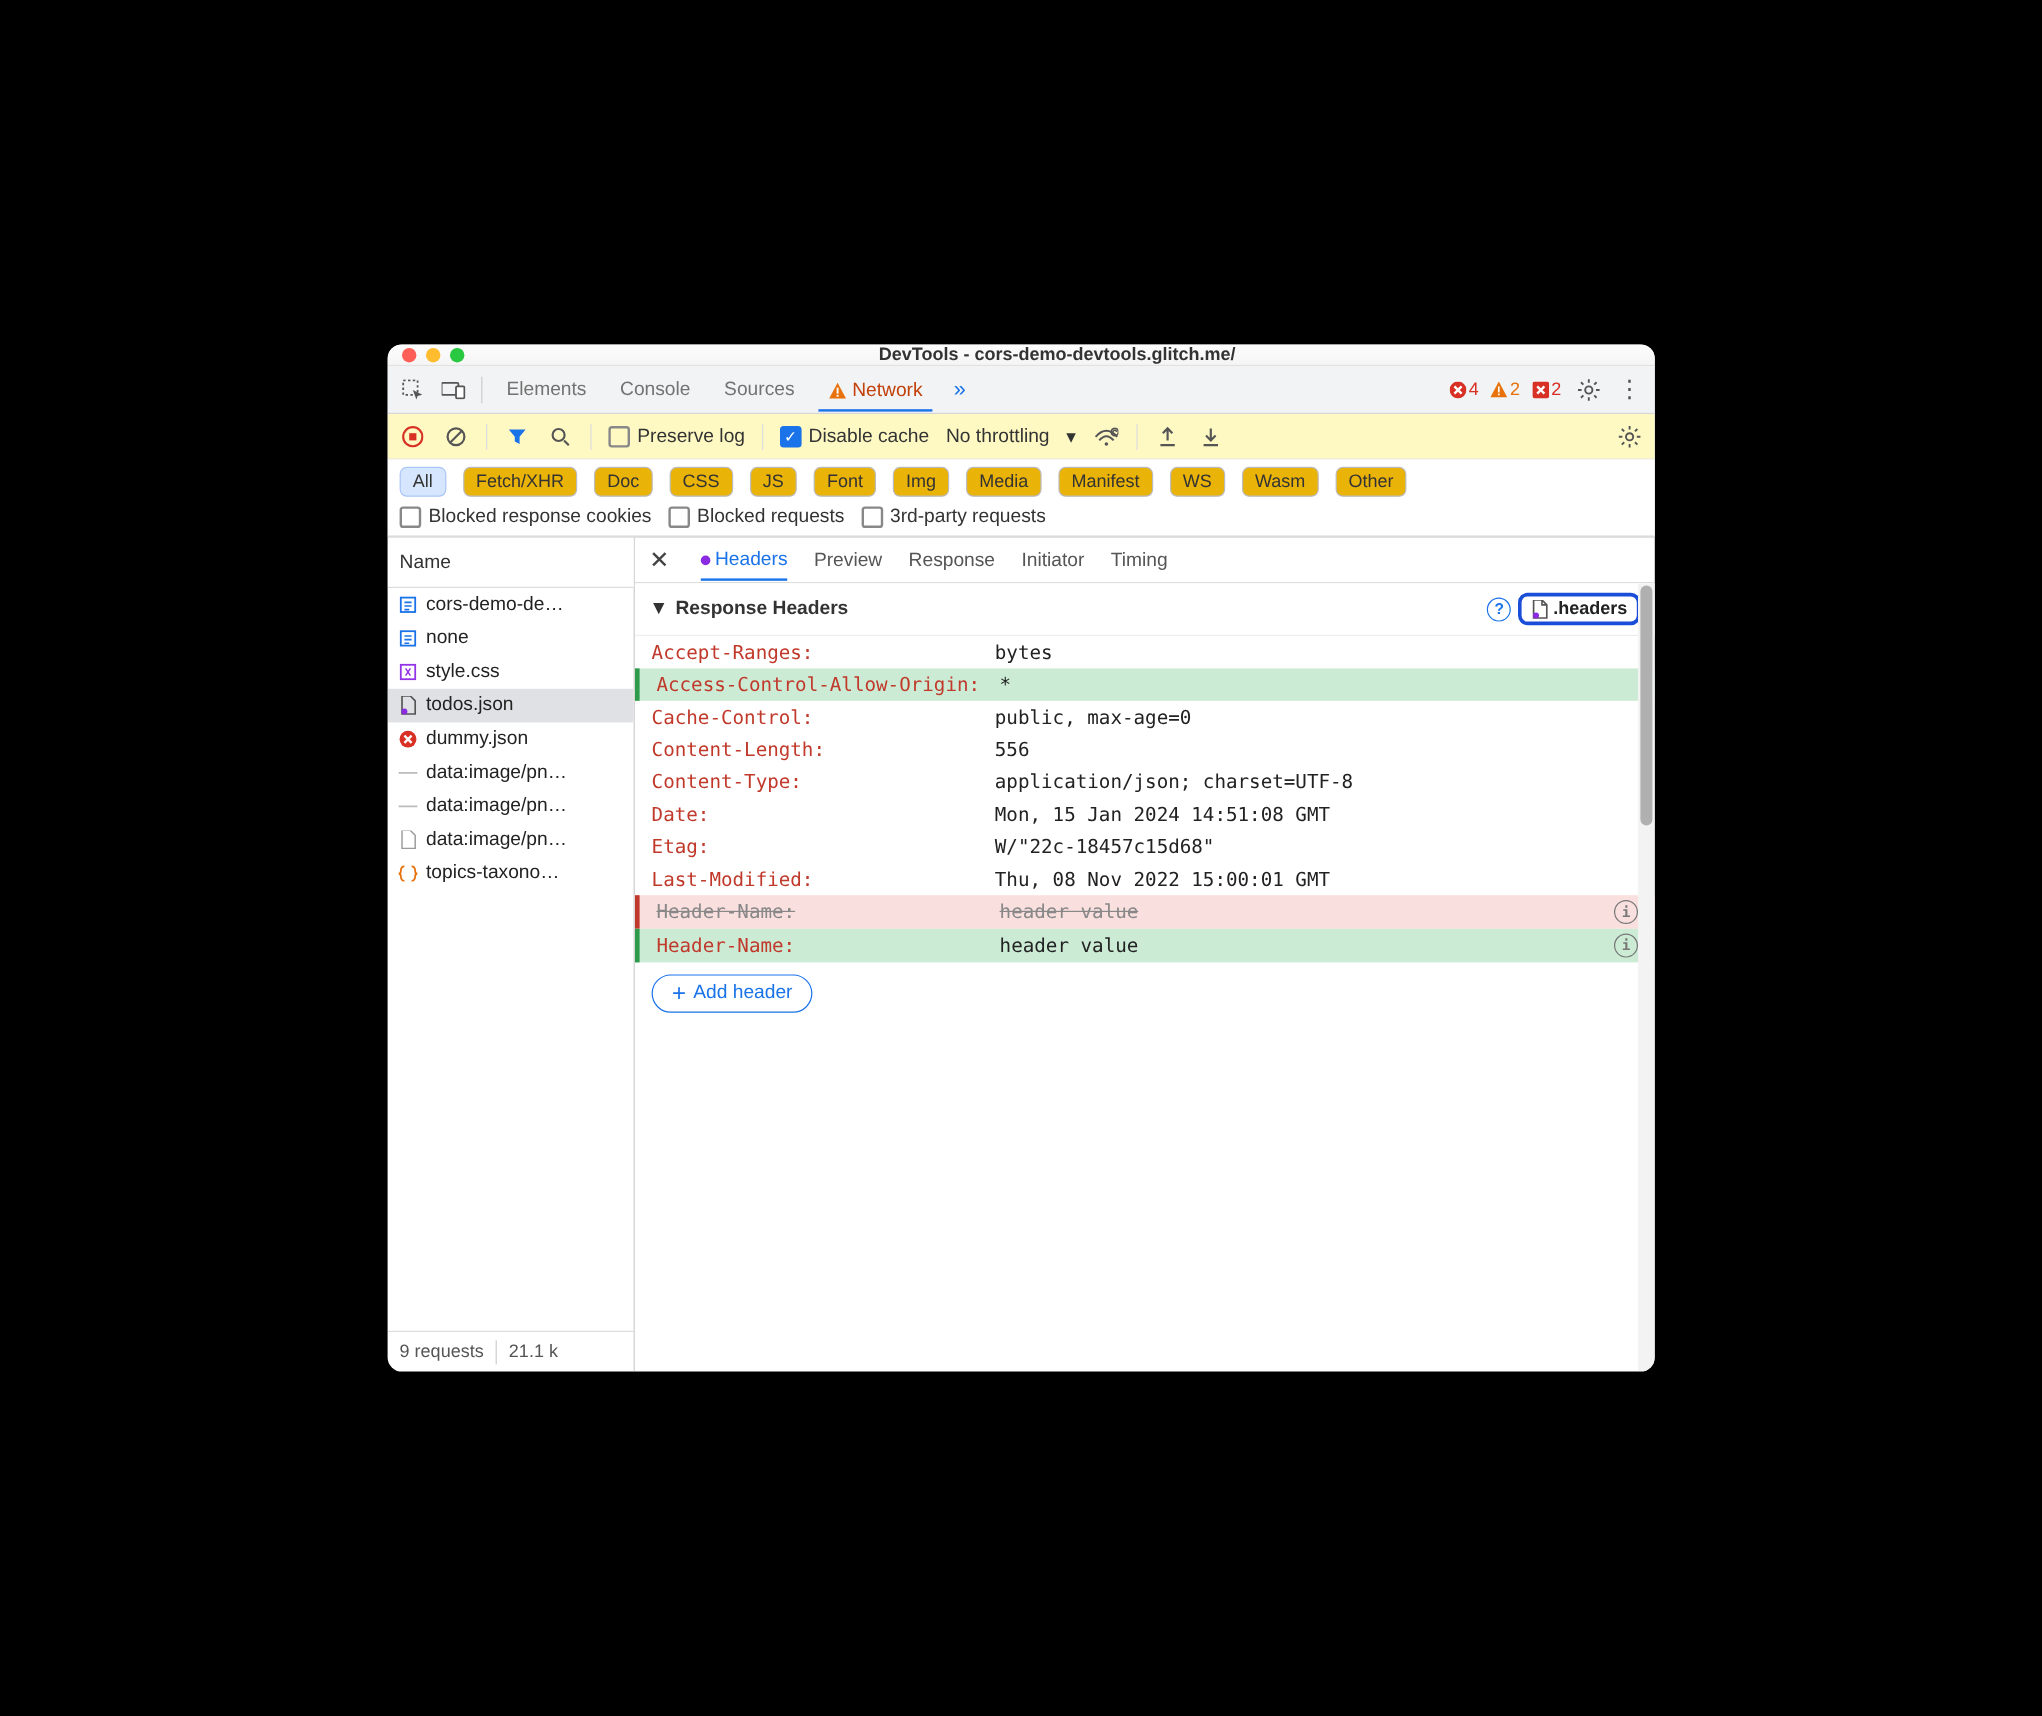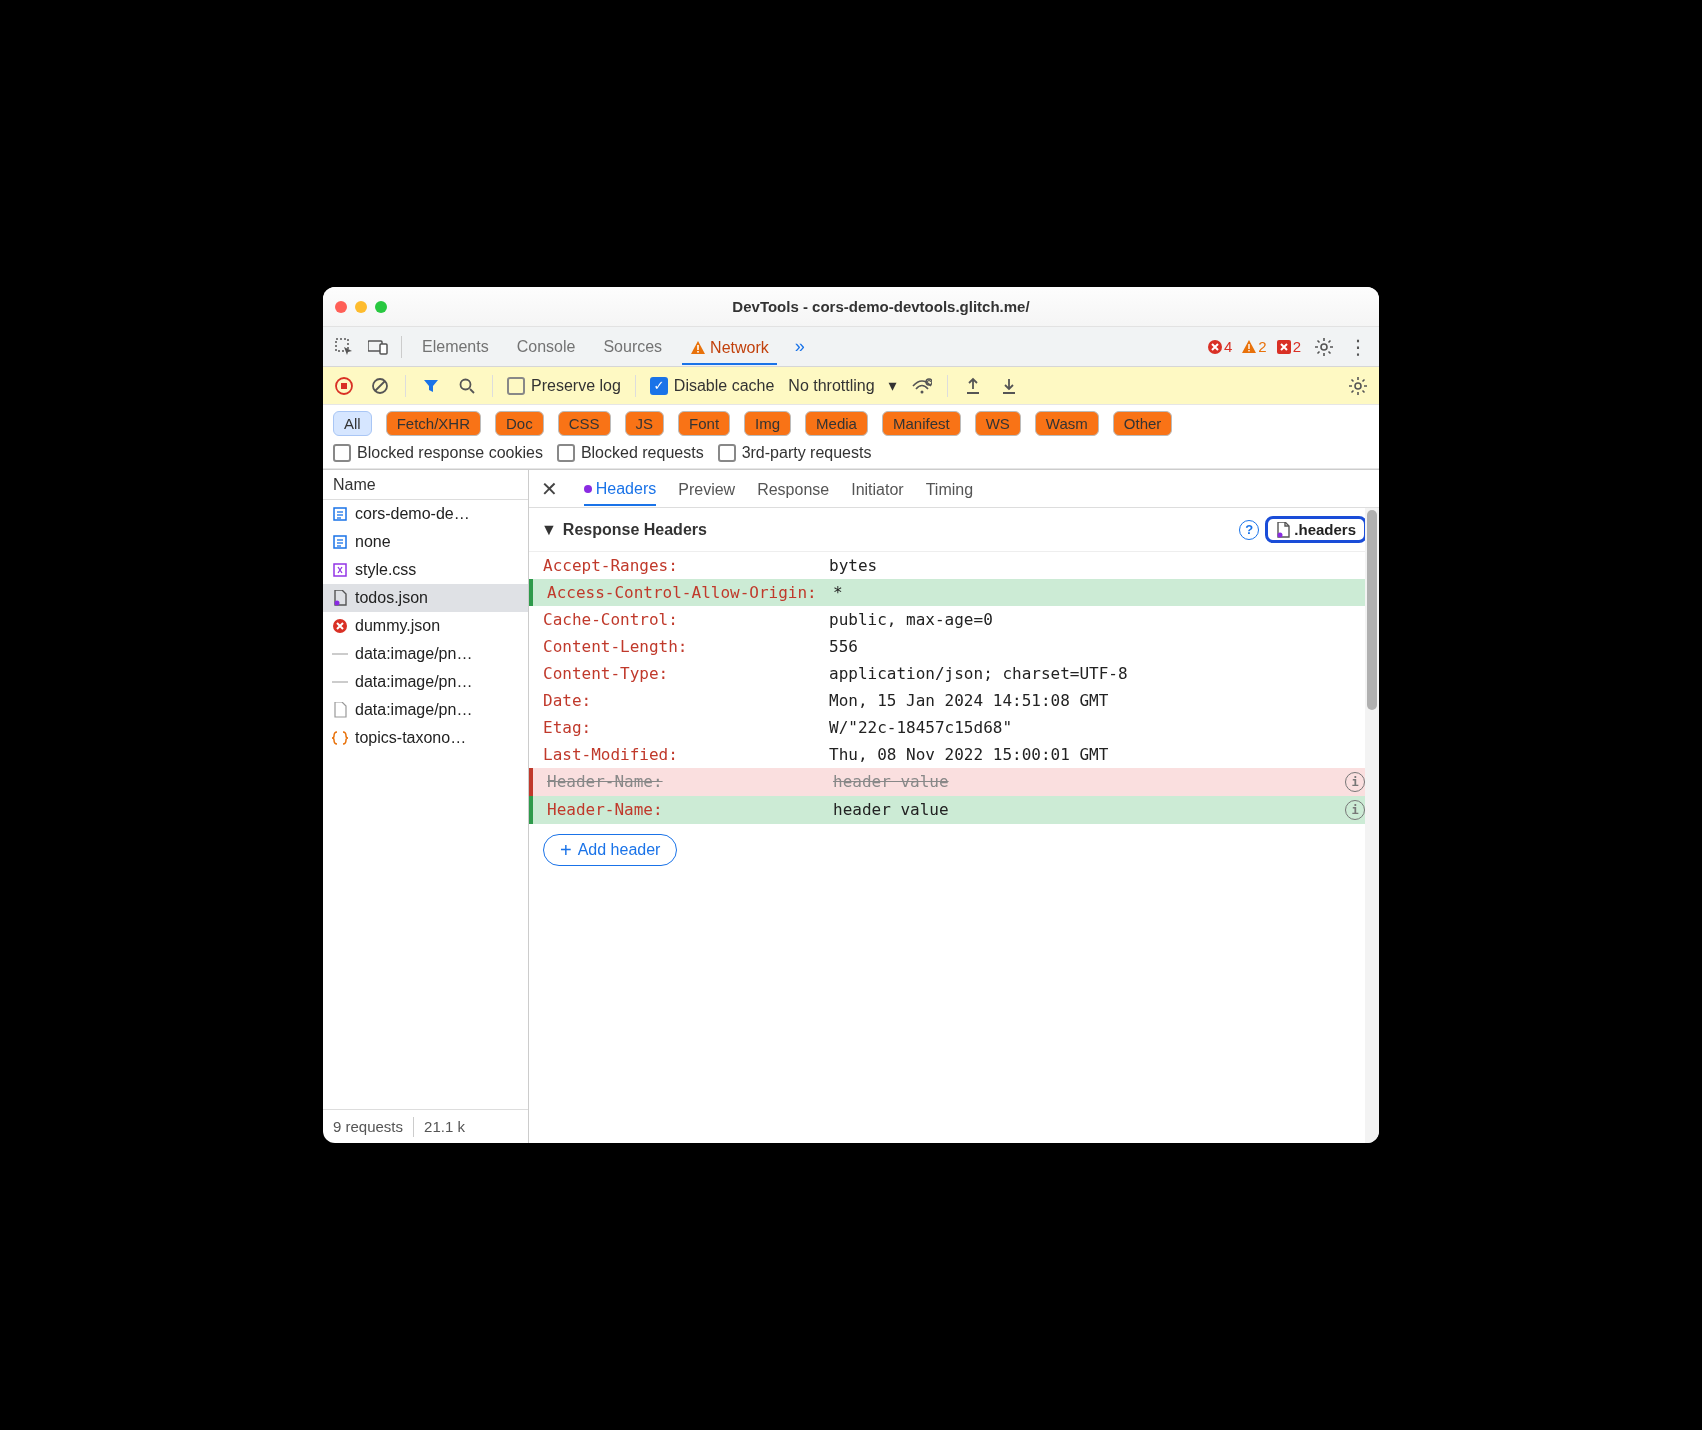--- a/index.html
+++ b/index.html
@@ -16,21 +16,21 @@
     width: 1056px;
     height: 856px;
     background: #fff;
     border-radius: 12px;
     box-shadow: 0 20px 60px rgba(0,0,0,0.6);
     overflow: hidden;
     display: flex;
     flex-direction: column;
   }
   .titlebar {
-    height: 40px;
+    height: 18px;
     background: linear-gradient(#fdfdfd,#f5f5f5);
     border-bottom: 1px solid #e2e2e2;
     display: flex;
     align-items: center;
     padding: 0 12px;
     gap: 8px;
   }
   .dots { display: flex; gap: 8px; }
   .dot { width: 12px; height: 12px; border-radius: 50%; }
   .dot.red { background: #ff5f57; }
@@ -81,26 +81,26 @@
     border-bottom:1px solid #e6e6e6;
     padding: 6px 10px;
     display:flex;
     flex-direction:column;
     gap:8px;
     font-size:16px;
     color:#333;
   }
   .filterrow{display:flex;align-items:center;gap:14px;flex-wrap:wrap;}
   .filter-input{width:200px;height:28px;border:1px solid #bbb;border-radius:4px;padding:0 8px;font-size:15px;background:#fafafa;}
-  .chip{border:1px solid #bbb;border-radius:6px;padding:3px 10px;cursor:pointer;background:#f97316;font-size:15px;}
+  .chip{border:1px solid #bbb;border-radius:6px;padding:3px 10px;cursor:pointer;background:#eab308;font-size:15px;}
   .chip.active{background:#d6e6ff;border-color:#a9c6f5;}
 
   .content{flex:1;display:flex;overflow:hidden;border-top:1px solid #ccc;}
   .leftpane{width:206px;border-right:1px solid #ccc;display:flex;flex-direction:column;}
-  .namehead{height:30px;display:flex;align-items:center;padding:0 10px;font-size:16px;color:#333;border-bottom:1px solid #ddd;background:#fff;}
+  .namehead{height:42px;display:flex;align-items:center;padding:0 10px;font-size:16px;color:#333;border-bottom:1px solid #ddd;background:#fff;}
   .reqlist{flex:1;overflow:auto;}
   .req{display:flex;align-items:center;gap:6px;padding:5px 8px;font-size:16px;color:#222;cursor:pointer;white-space:nowrap;overflow:hidden;text-overflow:ellipsis;}
   .req.sel{background:#dfe1e5;}
   .req .ic{width:18px;height:18px;display:flex;align-items:center;justify-content:center;flex-shrink:0;}
   .statusbar{height:34px;border-top:1px solid #ddd;display:flex;align-items:center;padding:0 10px;gap:10px;font-size:15px;color:#555;}
   .statusbar .vsep{width:1px;height:20px;background:#ccc;}
 
   .rightpane{flex:1;display:flex;flex-direction:column;overflow:hidden;}
   .detail-tabs{height:38px;border-bottom:1px solid #ddd;display:flex;align-items:center;gap:22px;padding:0 12px;font-size:16px;color:#555;}
   .detail-tabs .dtab{cursor:pointer;display:flex;align-items:center;gap:4px;padding-bottom:6px;margin-top:8px;}

